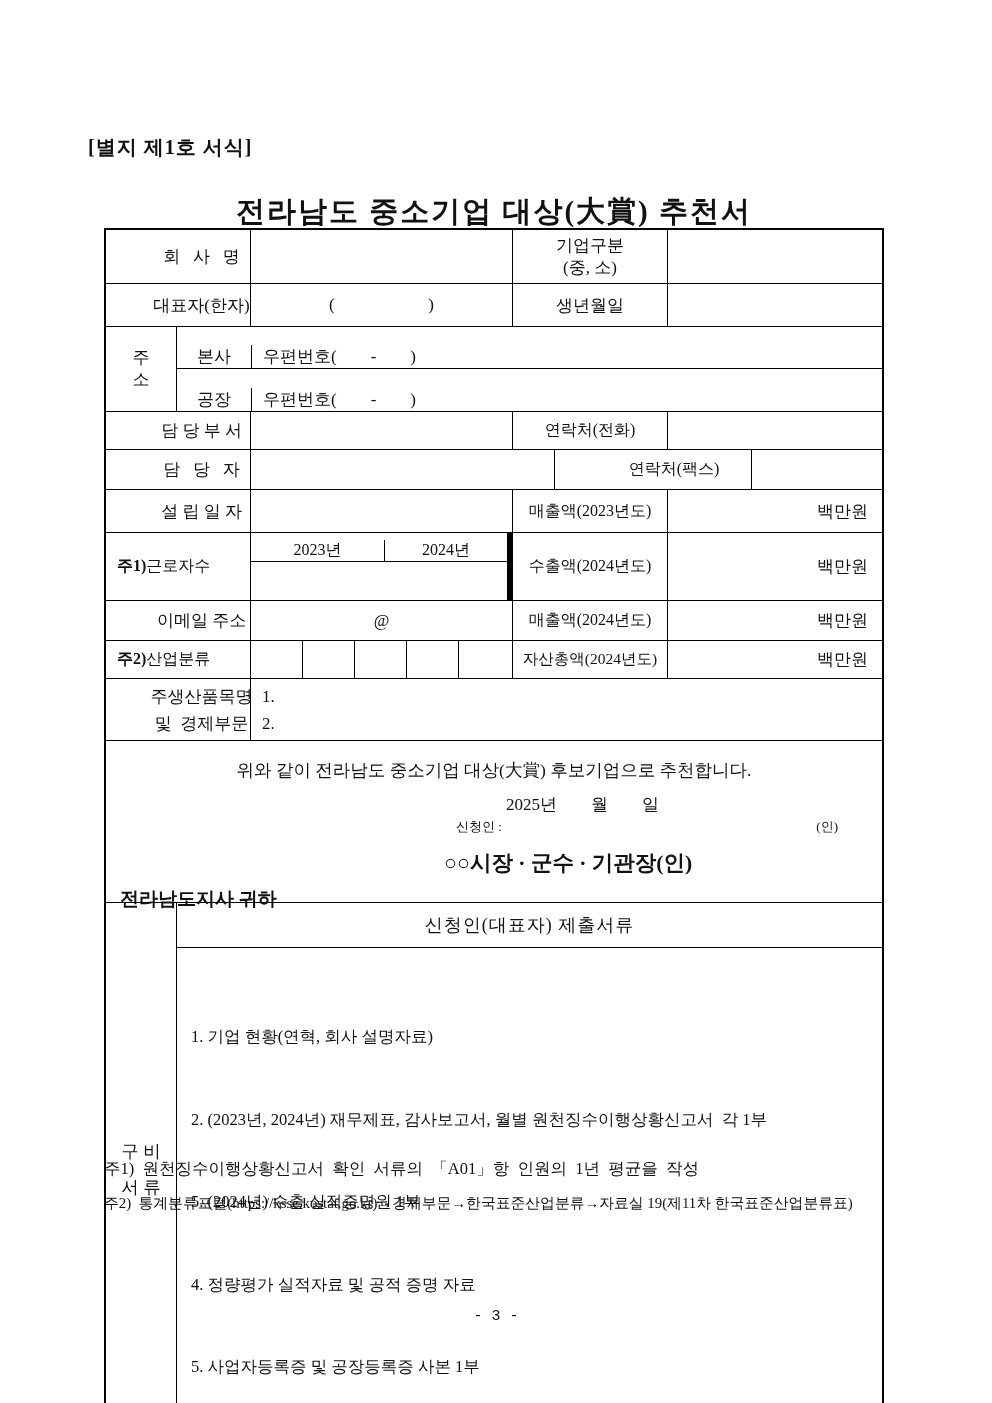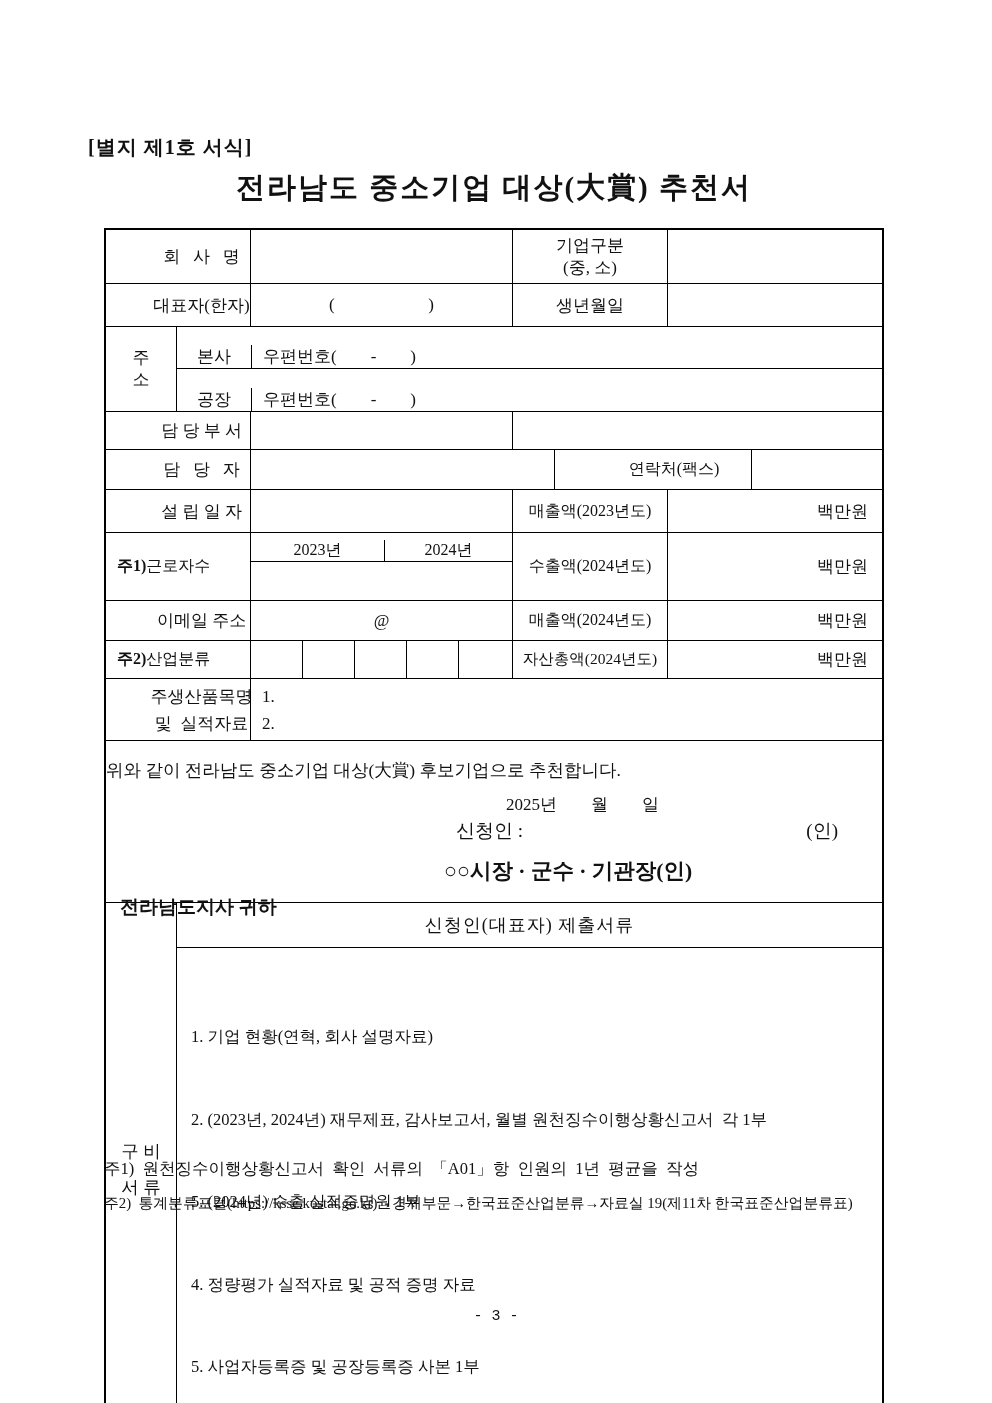--- a/index.html
+++ b/index.html
@@ -4,21 +4,21 @@
 <style>
   * { margin:0; padding:0; box-sizing:border-box; }
   html,body { background:#ffffff; }
   body {
     width:992px; height:1403px; position:relative;
     font-family:"Liberation Serif","DejaVu Serif",serif;
     color:#111111;
   }
 
   .form-tag { position:absolute; left:88px; top:134px; font-size:20px; font-weight:bold; letter-spacing:1px; }
-  .doc-title { position:absolute; left:104px; top:168px; width:780px; text-align:center; font-size:29px; font-weight:bold; letter-spacing:2px; }
+  .doc-title { position:absolute; left:104px; top:192px; width:780px; text-align:center; font-size:29px; font-weight:bold; letter-spacing:2px; }
 
   
   .tbl {
     position:absolute; left:104px; top:228px; width:780px;
     border:2px solid #000; display:flex; flex-direction:column;
     font-size:17px;
   }
   .row { display:flex; border-bottom:1px solid #000; }
   .row:last-child { border-bottom:none; }
   .cell {
@@ -49,23 +49,23 @@
   .small { font-size:16px; }
   .xsmall { font-size:15.5px; }
   .note-b { font-weight:bold; }
 
   .yr-cell1 { width:134px; }
   .ind-cell { width:52px; }
   .list-lines { flex-direction:column; align-items:flex-start; justify-content:center; line-height:27px; }
 
   
   .stmt { display:flex; flex-direction:column; align-items:stretch; }
-  .st1 { margin-top:17px; font-size:17.5px; }
+  .st1 { margin-top:17px; text-align:center; font-size:17.5px; }
   .st-date { margin-top:11px; margin-left:400px; font-size:17px; white-space:pre; }
-  .st-apply { display:flex; justify-content:space-between; margin:2px 44px 0 350px; font-size:19px; }
+  .st-apply { display:flex; justify-content:space-between; margin:2px 44px 0 350px; font-size:13px; }
   .st-sign { display:flex; margin:12px 38px 0 338px; font-size:21.5px; font-weight:bold; }
   .st-recip { margin:9px 0 0 14px; font-size:19px; font-weight:bold; }
 
   
   .doc-label { flex-direction:column; line-height:36px; font-size:17.5px; }
   .doc-right { flex:1; display:flex; flex-direction:column; }
   .doc-head { height:45px; border-bottom:1px solid #000; display:flex; align-items:center; justify-content:center; font-size:18px; letter-spacing:1px; }
   .doc-body { flex:1; padding:20px 8px 0 14px; font-size:16.5px; line-height:27.5px; white-space:pre; }
 
   
@@ -113,20 +113,21 @@
         <div class="subrow" style="flex:1">
           <div class="cell w-site">공장</div>
           <div class="cell left" style="flex:1">우편번호(        -        )</div>
         </div>
       </div>
     </div>
 
     <div class="row h5">
       <div class="cell w-lb1">담 당 부 서</div>
       <div class="cell w-val"></div>
+      <div class="cell w-lb2 small">연락처(전화)</div>
       <div class="cell w-un"></div>
     </div>
 
     <div class="row h6">
       <div class="cell w-lb1">담   당   자</div>
       <div class="cell w-val"></div>
       <div class="cell w-lb2 small">연락처(팩스)</div>
       <div class="cell w-un"></div>
     </div>
 
@@ -134,21 +135,21 @@
       <div class="cell w-lb1">설 립 일 자</div>
       <div class="cell w-val"></div>
       <div class="cell w-lb2 small">매출액(2023년도)</div>
       <div class="cell w-un right">백만원</div>
     </div>
 
     <div class="row h8">
       <div class="cell w-lb1 left small">
         <span class="note-b">주1)</span><span>근로자수</span>
       </div>
-      <div class="col w-val" style="border-right:1px solid #000000">
+      <div class="col w-val" style="border-right:6px solid #000000">
         <div class="subrow" style="height:29px">
           <div class="cell yr-cell1 small">2023년</div>
           <div class="cell small" style="flex:1">2024년</div>
         </div>
         <div class="subrow" style="flex:1">
           <div class="cell yr-cell1"></div>
           <div class="cell" style="flex:1"></div>
         </div>
       </div>
       <div class="cell w-lb2 small">수출액(2024년도)</div>
@@ -171,21 +172,21 @@
       <div class="cell ind-cell"></div>
       <div class="cell ind-cell"></div>
       <div class="cell" style="width:54px"></div>
       <div class="cell w-lb2 xsmall">자산총액(2024년도)</div>
       <div class="cell w-un right">백만원</div>
     </div>
 
     <div class="row h11">
       <div class="cell w-lb1 two-line" style="line-height:27px">
         <span>주생산품목명</span>
-        <span>및  실적자료</span>
+        <span>및  경제부문</span>
       </div>
       <div class="cell list-lines left" style="flex:1">
         <span>1.</span>
         <span>2.</span>
       </div>
     </div>
 
     <div class="row h12 stmt">
       <div class="st1">위와 같이 전라남도 중소기업 대상(大賞) 후보기업으로 추천합니다.</div>
       <div class="st-date">2025년        월        일</div>

